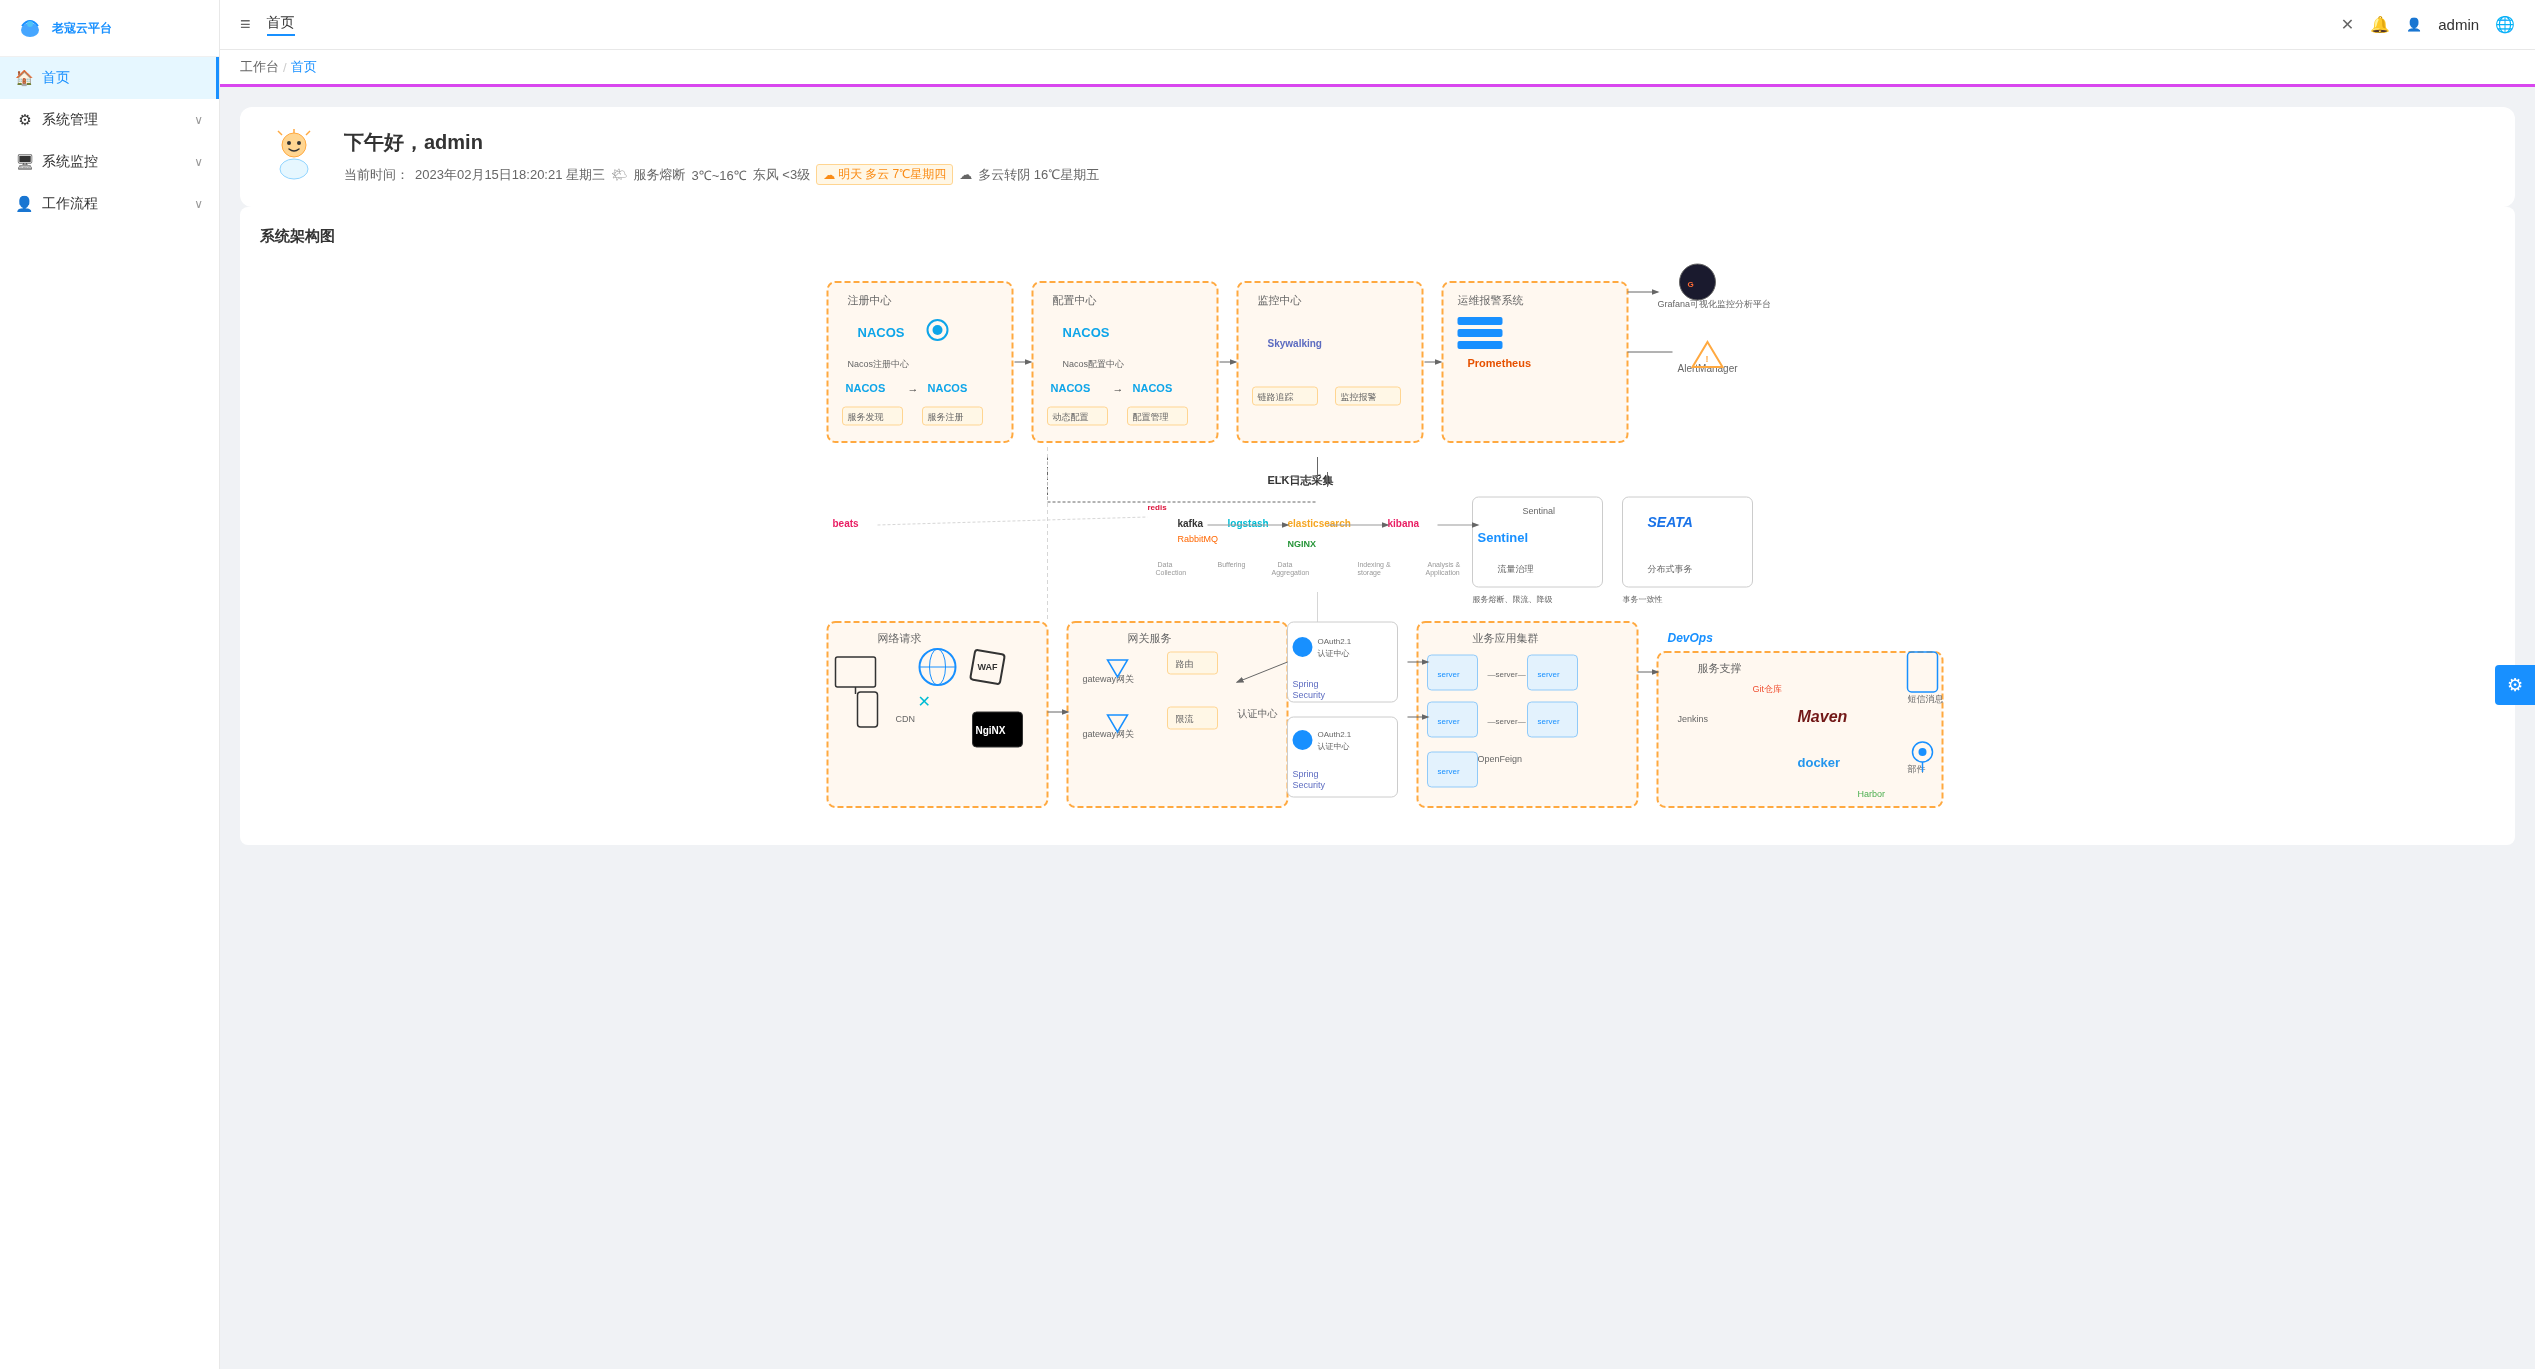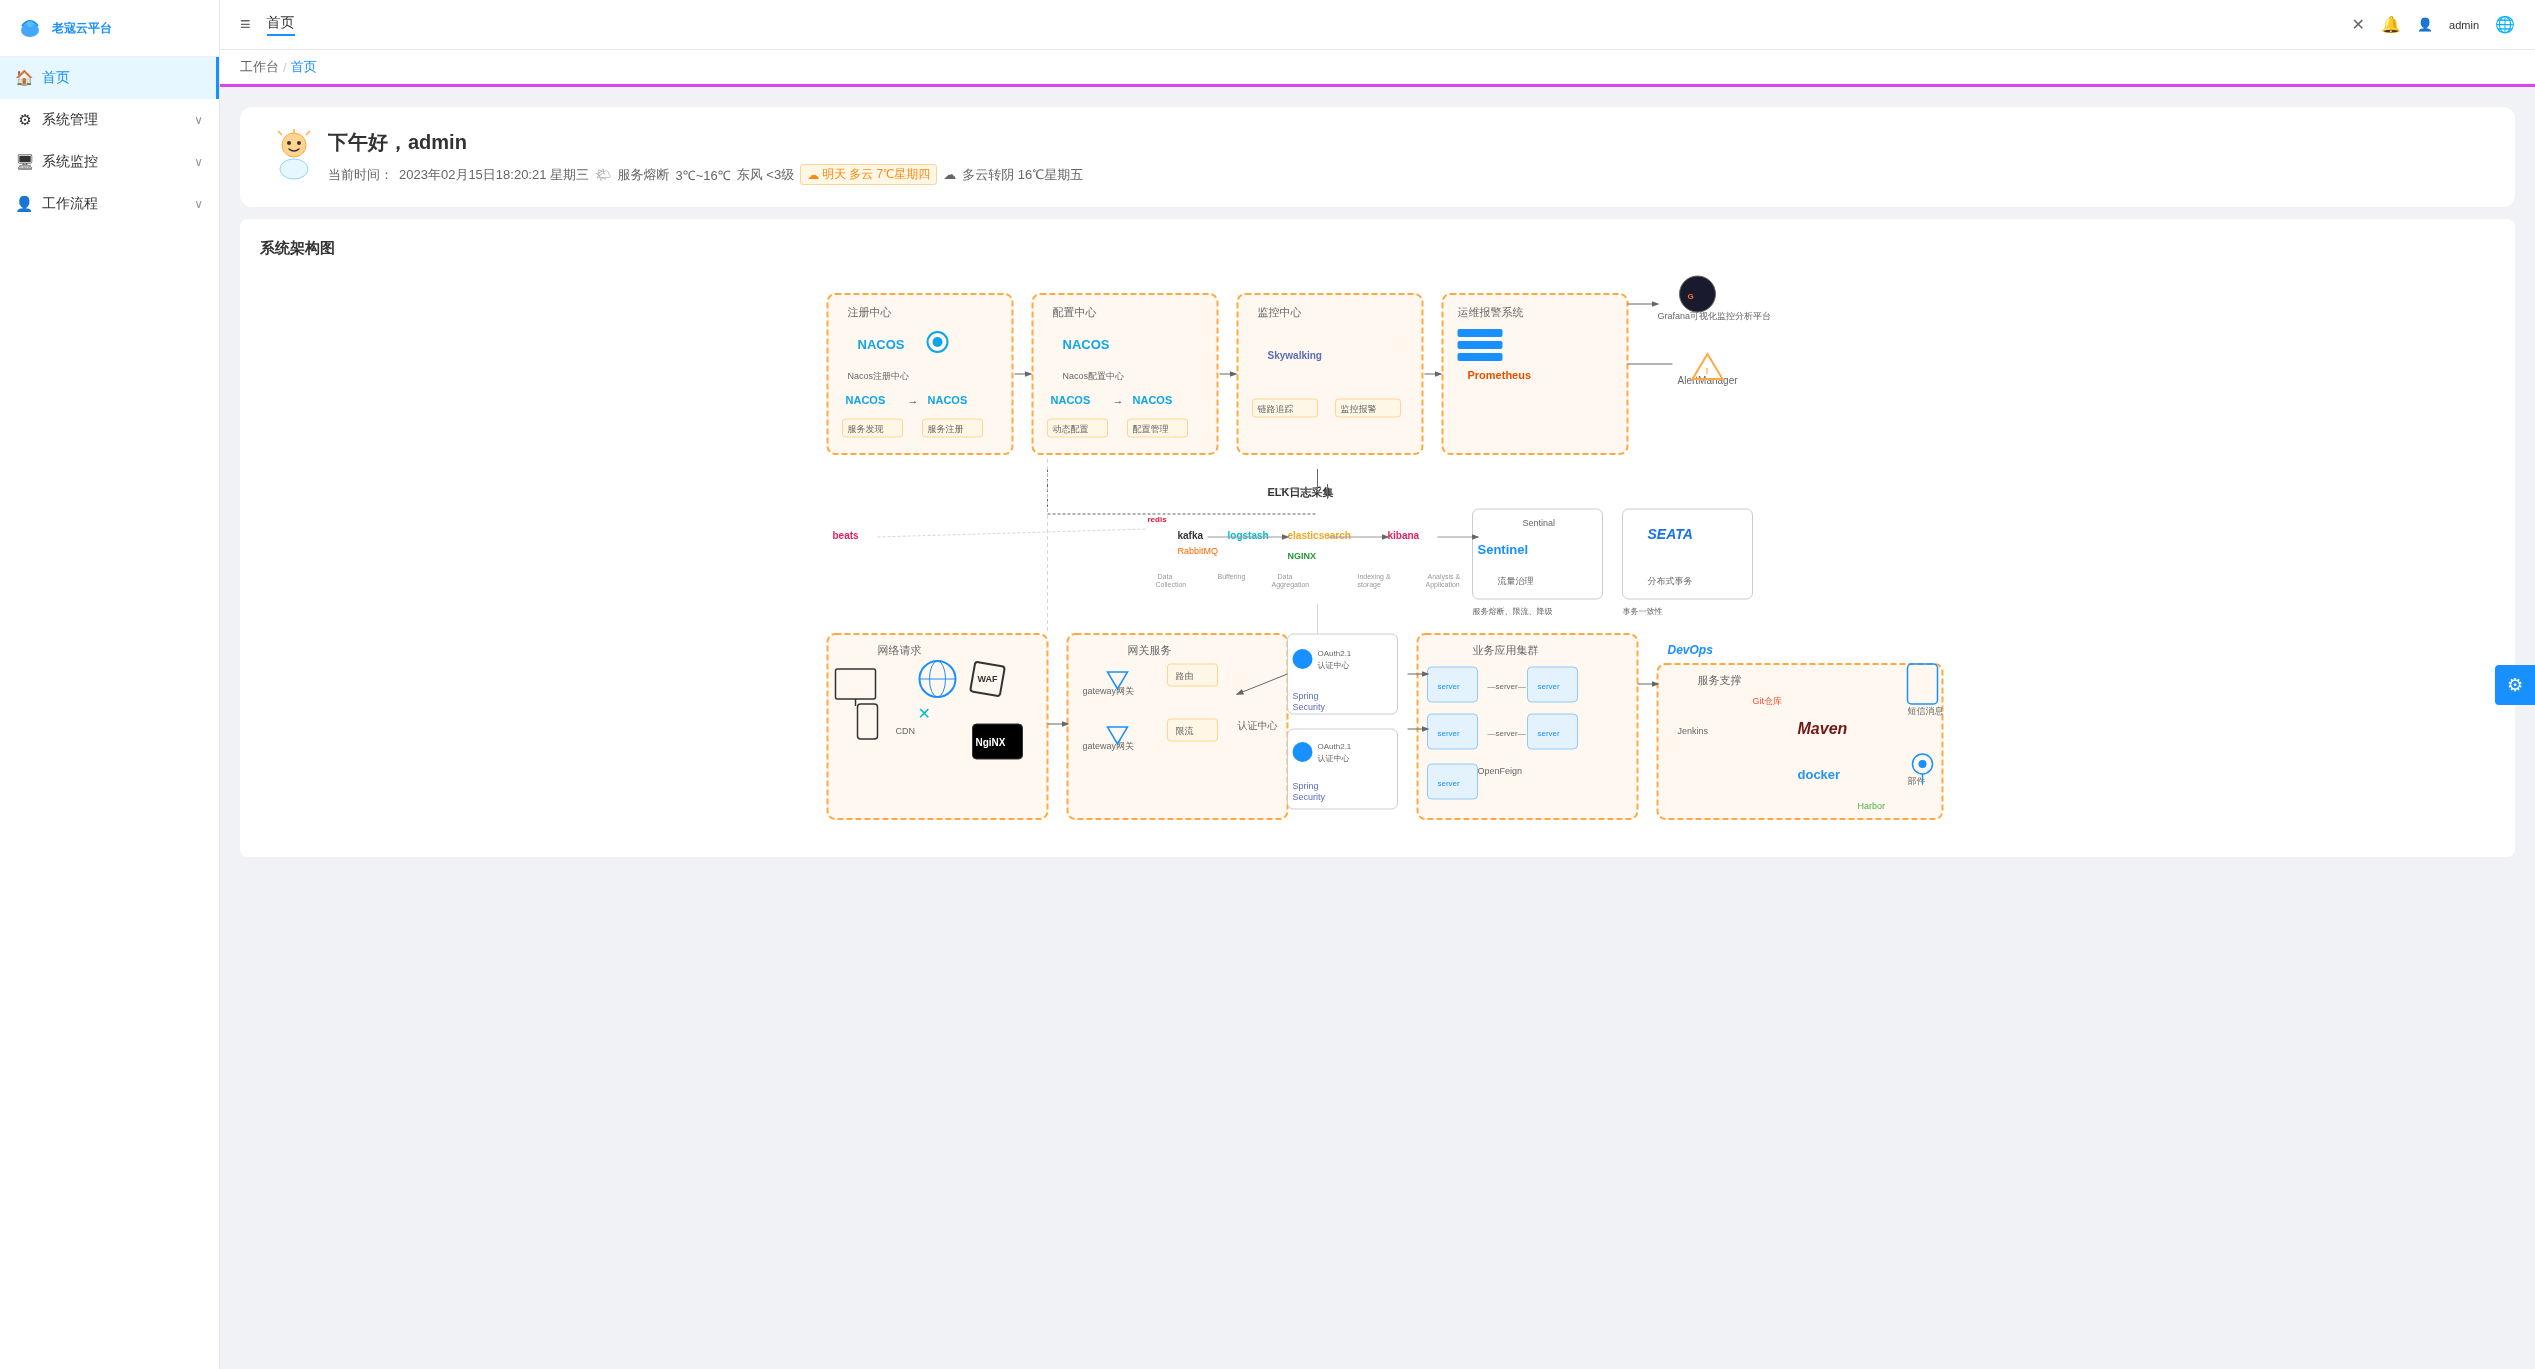--- a/index.html
+++ b/index.html
@@ -27,21 +27,21 @@
     .header-icon { font-size: 16px; cursor: pointer; }
 
     
     .breadcrumb-bar { background: #fff; padding: 8px 20px; border-bottom: 3px solid #d946ef; font-size: 13px; color: #666; display: flex; align-items: center; gap: 4px; flex-shrink: 0; }
     .breadcrumb-bar .active-crumb { color: #1890ff; }
 
     
     .content { flex: 1; overflow-y: auto; padding: 20px; }
 
     
-    .welcome-card { background: #fff; border-radius: 12px; padding: 20px 24px; margin-bottom: 12px; display: flex; align-items: center; gap: 4px; }
+    .welcome-card { background: #fff; border-radius: 12px; padding: 20px 24px; margin-bottom: 0; display: flex; align-items: center; gap: 20px; }
     .welcome-avatar { width: 60px; height: 60px; display: flex; align-items: center; justify-content: center; font-size: 40px; }
     .welcome-info h2 { font-size: 20px; font-weight: 600; color: #333; margin-bottom: 8px; }
     .welcome-info .time-info { font-size: 13px; color: #666; display: flex; align-items: center; gap: 6px; flex-wrap: wrap; }
     .weather-tag { display: inline-flex; align-items: center; gap: 3px; background: #fff7e6; border: 1px solid #ffd591; border-radius: 3px; padding: 1px 6px; color: #fa8c16; font-size: 12px; }
 
     
     .arch-card { background: #fff; border-radius: 8px; padding: 20px; }
     .arch-title { font-size: 15px; font-weight: 600; color: #333; margin-bottom: 16px; }
     
     
@@ -91,21 +91,21 @@
 
   <div class="header">
     <div class="header-left">
       <span class="menu-toggle">≡</span>
       <span style="font-size:14px;color:#333;border-bottom:2px solid #1890ff;padding-bottom:2px;">首页</span>
     </div>
     <div class="header-right">
       <span class="header-icon">✕</span>
       <span class="header-icon">🔔</span>
       <span style="font-size:13px;color:#666;">👤</span>
-      <span style="font-size:11px;color:#333;">admin</span>
+      <span style="font-size:15px;color:#333;">admin</span>
       <span class="header-icon">🌐</span>
     </div>
   </div>
 
   <div class="breadcrumb-bar">
     <span style="color:#666;">工作台</span>
     <span style="color:#ccc;">/</span>
     <span class="active-crumb">首页</span>
   </div>
 

